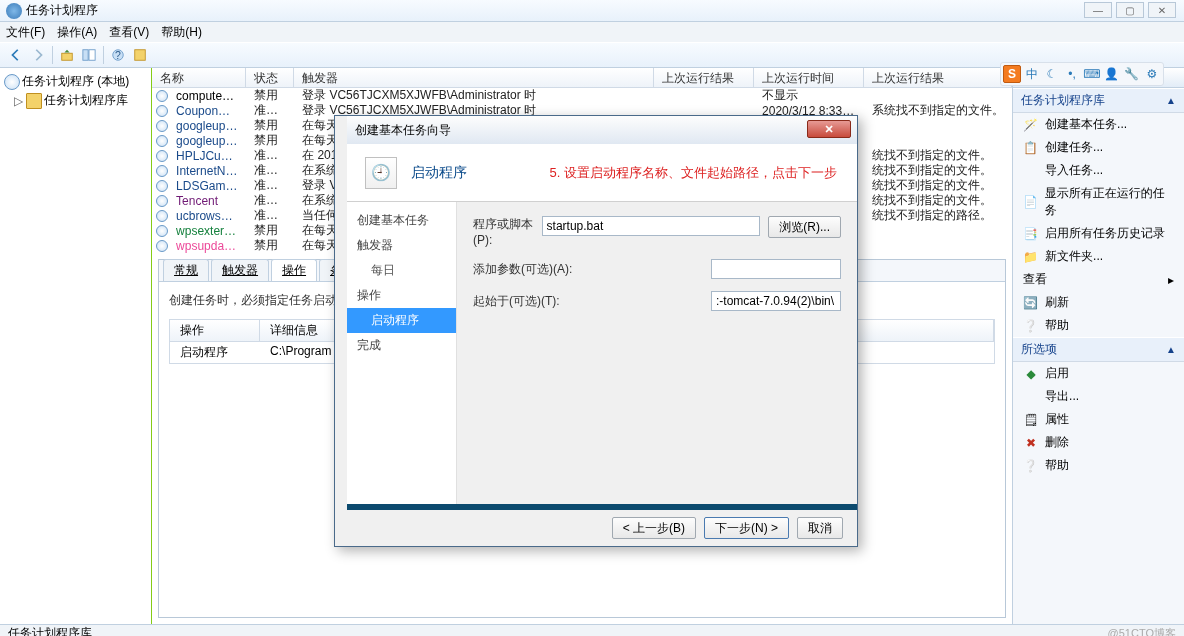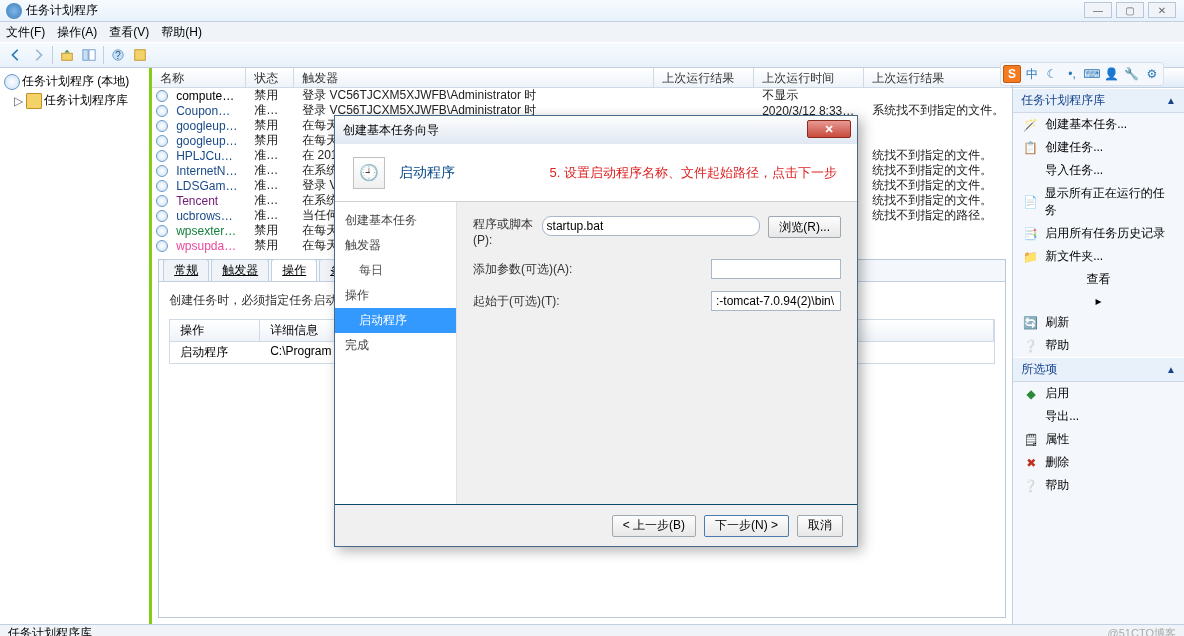--- a/index.html
+++ b/index.html
@@ -12,21 +12,21 @@
 
 .menubar { height: 20px; background: #f0f4f8; display: flex; align-items: center; padding: 0 6px; gap: 12px; }
 .menubar span, .menubar span[data-bind] { cursor: default; }
 
 .toolbar { height: 26px; background: linear-gradient(#f7fbff,#e8f1fb); border-top: 1px solid #fff; border-bottom: 1px solid #c0d0e0; display: flex; align-items: center; padding: 0 6px; gap: 2px; }
 .tbtn { width: 20px; height: 20px; display: flex; align-items: center; justify-content: center; }
 .tbtn svg { width: 14px; height: 14px; }
 .tsep { width: 1px; height: 18px; background: #c0d0e0; margin: 0 2px; }
 
 .workspace { display: flex; height: 556px; }
-.left-pane { width: 168px; border-right: 3px solid #84cc16; background: #fff; padding: 4px; }
+.left-pane { width: 168px; border-right: 1px solid #84cc16; background: #fff; padding: 4px; }
 .tree-node { display: flex; align-items: center; gap: 2px; padding: 1px 0; }
 .tree-node .exp { width: 10px; color: #666; }
 .tree-node .ticon { width: 16px; height: 16px; background: #f3d26a; border: 1px solid #c09020; border-radius: 1px; display: inline-block; }
 .clock-icon { width: 16px; height: 16px; background: radial-gradient(circle,#fff,#c8dff5); border: 1px solid #6a9ac8; border-radius: 50%; display: inline-block; }
 
 .center-pane { flex: 1; display: flex; flex-direction: column; border-right: 1px solid #c0d0e0; }
 .list-header { height: 20px; background: linear-gradient(#fff,#eef3f9); border-bottom: 1px solid #d0dae6; display: flex; }
 .list-header div { padding: 2px 8px; border-right: 1px solid #d0dae6; color: #333; }
 .col-name { width: 94px; } .col-status { width: 48px; } .col-trigger { width: 360px; } .col-next { width: 100px; } .col-last { width: 110px; } .col-result { flex: 1; }
 
@@ -48,42 +48,42 @@
 .dt-col1 { width: 90px; } .dt-col2 { flex: 1; }
 .detail-table-row { display: flex; }
 .detail-table-row div { padding: 2px 10px; }
 
 .right-pane { width: 190px; background: #f4f7fb; }
 .right-header { height: 20px; background: linear-gradient(#fff,#e2ecf7); border-bottom: 1px solid #c0d0e0; padding: 2px 8px; color: #333; font-weight: bold; }
 .right-section-title { background: #e8f0fa; color: #15428b; padding: 3px 8px; border-top: 1px solid #fff; border-bottom: 1px solid #d0dae6; display: flex; justify-content: space-between; align-items: center; }
 .right-section-title .arrow { color: #15428b; font-size: 10px; }
 .action-item { display: flex; align-items: center; gap: 6px; padding: 3px 10px; cursor: default; }
 .ai-icon { width: 16px; height: 16px; display: flex; align-items: center; justify-content: center; }
-.action-item.sub { justify-content: space-between; flex-direction: column; }
-
-
-.dialog { position: absolute; left: 334px; top: 115px; width: 524px; height: 432px; background: #f0f0f0; border: 1px solid #4a6a8a; box-shadow: 4px 4px 12px rgba(0,0,0,0.3); }
+.action-item.sub { justify-content: space-between; }
+
+
+.dialog { position: absolute; left: 334px; top: 115px; width: 524px; height: 432px; background: #f0f0f0; border: 1px solid #4a6a8a; box-shadow: 4px 4px 12px rgba(0,0,0,0.3); padding-left: 12px; }
 .dialog-title { height: 28px; background: linear-gradient(#fdfdfd,#e0e8f2); display: flex; align-items: center; padding: 0 8px; position: relative; }
 .dialog-close { position: absolute; right: 6px; top: 4px; width: 44px; height: 18px; background: linear-gradient(#e79a95,#c84b3c); border: 1px solid #8a2a1a; border-radius: 2px; color: #fff; display: flex; align-items: center; justify-content: center; font-weight: bold; font-size: 11px; }
 .dialog-banner { height: 58px; background: #fff; border-bottom: 1px solid #d0d0d0; display: flex; align-items: center; padding: 0 18px; gap: 14px; position: relative; }
 .dialog-banner .big-icon { width: 32px; height: 32px; border: 1px solid #c0c0c0; background: linear-gradient(#fff,#f0f0f0); display: flex; align-items: center; justify-content: center; color: #c07000; font-size: 16px; }
 .dialog-banner .btitle { color: #0a4a8a; font-size: 14px; }
 .red-annotation { position: absolute; right: 20px; top: 50%; transform: translateY(-50%); color: #d22; font-size: 13px; }
 .dialog-body { display: flex; height: 302px; }
 .wizard-nav { width: 122px; background: #fff; border-right: 1px solid #e0e0e0; padding-top: 6px; }
 .wizard-nav div { padding: 4px 10px; color: #333; }
 .wizard-nav .section { color: #444; }
 .wizard-nav .sub { padding-left: 24px; color: #555; }
 .wizard-nav .sub.active { background: #3399ff; color: #fff; }
 .wizard-form { flex: 1; padding: 14px 16px; }
 .form-row { display: flex; align-items: center; margin-bottom: 12px; gap: 8px; }
 .form-row label { color: #333; }
 .form-row input[type=text] { border: 1px solid #a8b8c8; height: 20px; padding: 0 4px; background: #fff; }
 .btn { height: 22px; padding: 0 10px; background: linear-gradient(#fdfdfd,#e8e8e8); border: 1px solid #a0a8b0; border-radius: 2px; cursor: default; }
-.dialog-footer { height: 42px; border-top: 1px solid #0c4a6e; display: flex; align-items: center; justify-content: flex-end; padding: 0 14px; gap: 8px; background: #f0f0f0; }
+.dialog-footer { height: 42px; border-top: 6px solid #0c4a6e; display: flex; align-items: center; justify-content: flex-end; padding: 0 14px; gap: 8px; background: #f0f0f0; }
 
 .statusbar { height: 18px; background: #f0f4f8; border-top: 1px solid #c0d0e0; display: flex; align-items: center; padding: 0 8px; }
 .statusbar .right { margin-left: auto; color: #aaa; font-size: 11px; }
 
 .ime-bar { position: absolute; right: 20px; top: 62px; display: flex; gap: 2px; align-items: center; background: #f4f7fb; padding: 2px; border: 1px solid #d8e0ea; border-radius: 3px; }
 .ime-ico { width: 18px; height: 18px; display: flex; align-items: center; justify-content: center; border-radius: 2px; font-size: 12px; }
 .ime-s { background: #f47b20; color: #fff; font-weight: bold; border: 1px solid #c05a10; }
 .ime-blue { color: #2a7ab8; }
 </style>
 </head>
@@ -416,21 +416,21 @@
       <div class="section" data-bind="dialog.nav.trigger">触发器</div>
       <div class="sub" data-bind="dialog.nav.daily">每日</div>
       <div class="section" data-bind="dialog.nav.action">操作</div>
       <div class="sub active" data-bind="dialog.nav.start_program">启动程序</div>
       <div class="section" data-bind="dialog.nav.finish">完成</div>
     </div>
     <div class="wizard-form">
       <div class="form-row" style="flex-direction:row;align-items:flex-start;gap:4px">
         <label data-bind="dialog.form.program_label">程序或脚本(P):</label>
         <div style="display:flex;gap:8px;width:100%">
-          <input type="text" style="flex: 1 1 0%; border-radius: 9px;" value="startup.bat">
+          <input type="text" style="flex: 1 1 0%;" value="startup.bat">
           <button class="btn" data-bind="dialog.form.browse">浏览(R)...</button>
         </div>
       </div>
       <div class="form-row">
         <label style="width:230px" data-bind="dialog.form.args_label">添加参数(可选)(A):</label>
         <input type="text" style="width: 130px;" value="">
       </div>
       <div class="form-row">
         <label style="width:230px" data-bind="dialog.form.startin_label">起始于(可选)(T):</label>
         <input type="text" style="width: 130px;" value=":-tomcat-7.0.94(2)\bin\">

